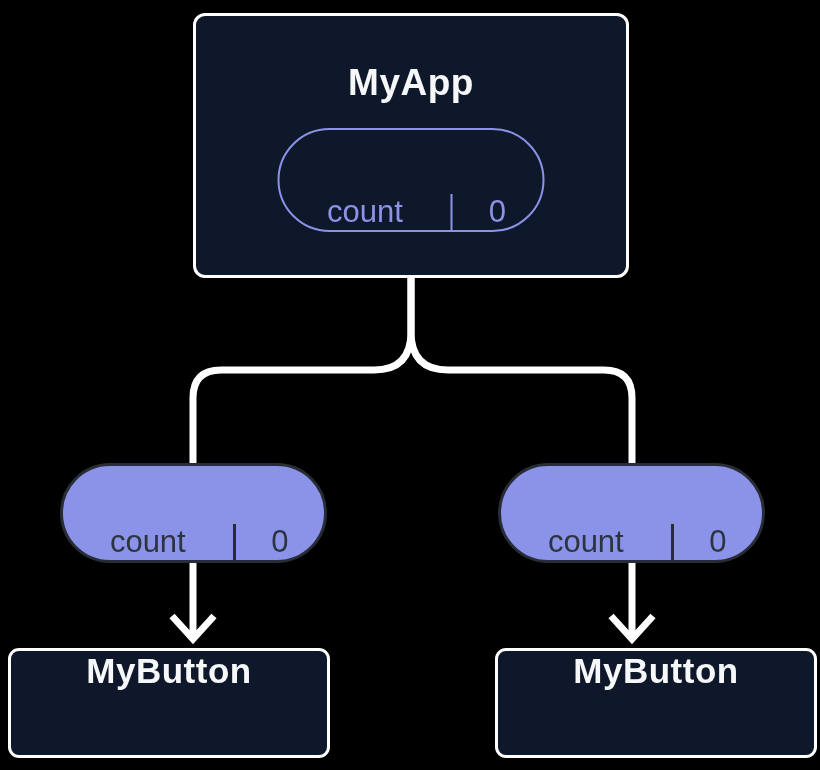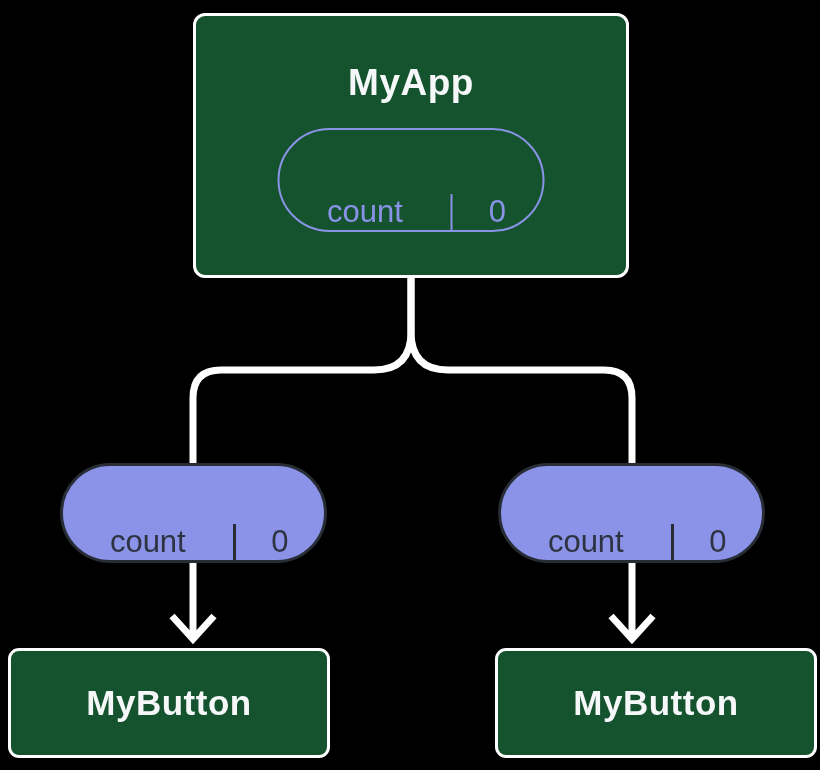--- a/index.html
+++ b/index.html
@@ -16,21 +16,21 @@
     overflow: hidden;
   }
   #connector-svg {
     position: absolute;
     left: 0; top: 0;
     width: 820px; height: 770px;
   }
   .node {
     position: absolute;
     box-sizing: border-box;
-    background: #14532d;
+    background: #0f172a;
     border: 3px solid #ffffff;
     border-radius: 12px;
     color: #f6f7f9;
   }
   #root-node { left: 193px; top: 13px; width: 436px; height: 265px; }
   .node-title {
     position: absolute;
     left: 0; right: 0;
     text-align: center;
     font-size: 37px;
@@ -80,21 +80,20 @@
     background: #8b93e8;
     border: 3px solid #272c35;
     color: #2d3340;
   }
   .prop-pill .pill-key { border-right: 3px solid #272c35; }
   #left-prop-pill  { left: 60px;  top: 463px; }
   #right-prop-pill { left: 498px; top: 463px; }
   
   .leaf-node {
     display: flex;
-    align-items: center;
     justify-content: center;
     border-radius: 11px;
   }
   #left-leaf-node  { left: 8px;   top: 648px; width: 322px; height: 110px; }
   #right-leaf-node { left: 495px; top: 648px; width: 322px; height: 110px; }
   .leaf-node .leaf-title {
     font-size: 35px;
     font-weight: 700;
     letter-spacing: 0.5px;
     color: #f6f7f9;

